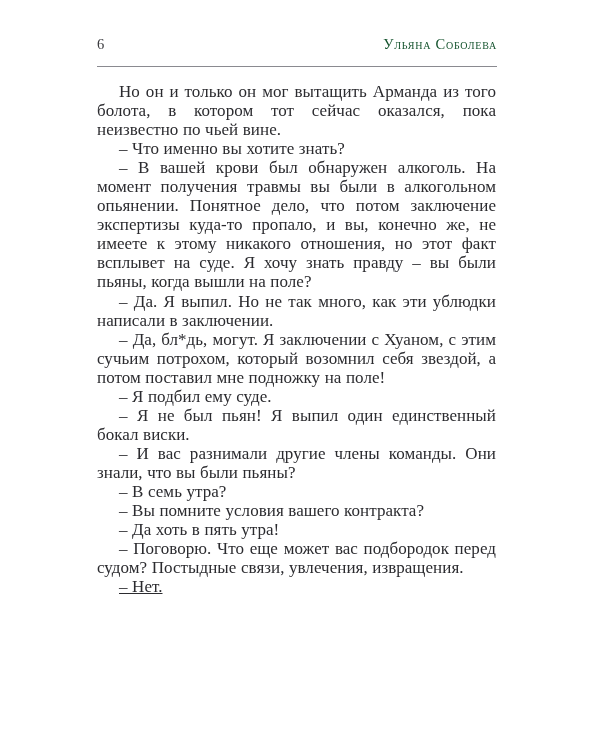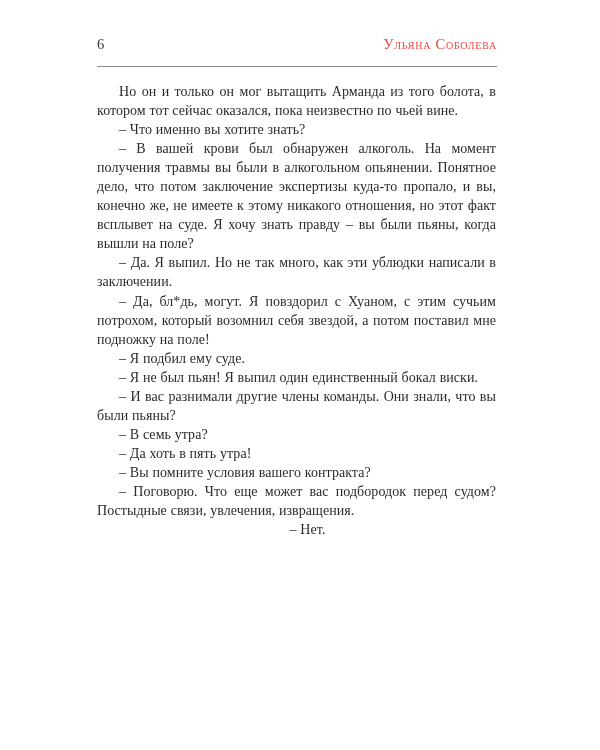--- a/index.html
+++ b/index.html
@@ -29,52 +29,53 @@
     align-items: baseline;
     justify-content: space-between;
   }
   .folio {
     font-size: 14.5px;
     color: #3a3a3e;
     letter-spacing: 0.2px;
   }
   .running-head {
     font-size: 14.5px;
-    color: #ef4444;
+    color: #14532d;
     letter-spacing: 0.75px;
     font-variant: small-caps;
     text-transform: none;
   }
   .header-rule {
     position: absolute;
     top: 66px;
     left: 97px;
     width: 400px;
     height: 1px;
     background: #8a8a90;
   }
   .text-block {
     position: absolute;
     top: 82px;
     left: 97px;
     width: 399px;
   }
   .para {
     margin: 0;
-    font-size: 14px;
+    font-size: 17px;
     line-height: 19.05px;
     text-align: justify;
     text-indent: 22px;
     color: #2b2b2f;
     letter-spacing: 0.05px;
     word-spacing: 0.2px;
     -webkit-font-smoothing: antialiased;
   }
   .para:last-child {
-    text-align: center;
+    text-align: left;
+    text-decoration: underline;
   }
   .para.opening {
     text-indent: 22px;
   }
 </style>
 </head>
 <body>
 
 <div class="page">
 
@@ -83,24 +84,24 @@
     <span class="running-head">Ульяна Соболева</span>
   </div>
 
   <div class="header-rule"></div>
 
   <div class="text-block">
       <p class="para opening">Но он и только он мог вытащить Арманда из того болота, в котором тот сейчас оказался, пока неизвестно по чьей вине.</p>
       <p class="para">– Что именно вы хотите знать?</p>
       <p class="para">– В вашей крови был обнаружен алкоголь. На момент получения травмы вы были в алкогольном опьянении. Понятное дело, что потом заключение экспертизы куда-то пропало, и вы, конечно же, не имеете к этому никакого отношения, но этот факт всплывет на суде. Я хочу знать правду – вы были пьяны, когда вышли на поле?</p>
       <p class="para">– Да. Я выпил. Но не так много, как эти ублюдки написали в заключении.</p>
-      <p class="para">– Да, бл*дь, могут. Я повздорил с Хуаном, с этим сучьим потрохом, который возомнил себя звездой, а потом поставил мне подножку на поле!</p>
+      <p class="para">– Да, бл*дь, могут. Я заключении с Хуаном, с этим сучьим потрохом, который возомнил себя звездой, а потом поставил мне подножку на поле!</p>
       <p class="para">– Я подбил ему суде.</p>
       <p class="para">– Я не был пьян! Я выпил один единственный бокал виски.</p>
       <p class="para">– И вас разнимали другие члены команды. Они знали, что вы были пьяны?</p>
       <p class="para">– В семь утра?</p>
+      <p class="para">– Вы помните условия вашего контракта?</p>
       <p class="para">– Да хоть в пять утра!</p>
-      <p class="para">– Вы помните условия вашего контракта?</p>
       <p class="para">– Поговорю. Что еще может вас подбородок перед судом? Постыдные связи, увлечения, извращения.</p>
       <p class="para">– Нет.</p>
     </div>
 
 </div>
 
 </body></html>

